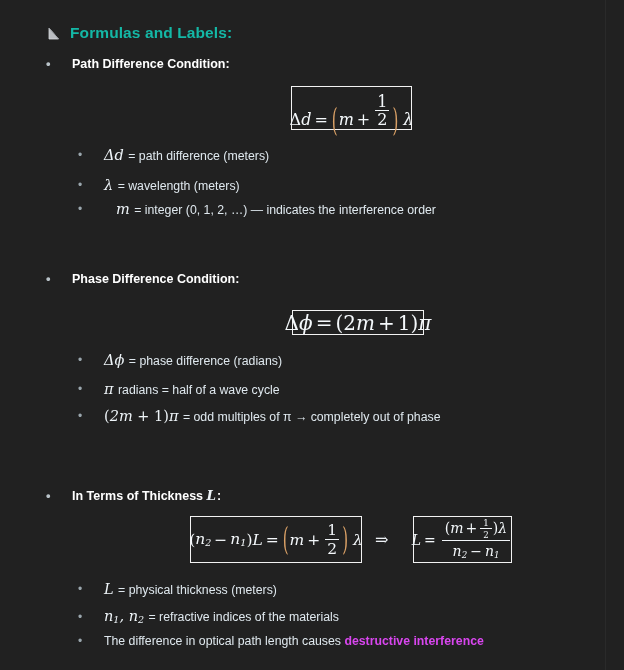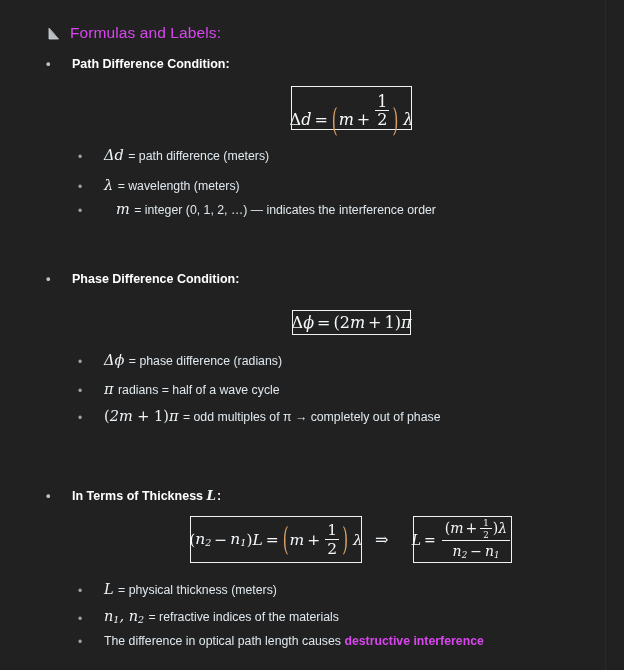--- a/index.html
+++ b/index.html
@@ -41,22 +41,22 @@
 
   
   .heading {
     position: absolute;
     left: 46px;
     top: 24px;
     display: flex;
     align-items: center;
     gap: 8px;
     font-size: 15.5px;
-    font-weight: normal;
-    color: #d946ef;
+    font-weight: bold;
+    color: #14b8a6;
     letter-spacing: 0.1px;
   }
   .ruler-icon {
     width: 16px;
     height: 16px;
     display: inline-block;
     position: relative;
     top: 1px;
   }
 
@@ -81,21 +81,21 @@
   .l1 .dot::before { content: "\2022"; }
   .l1-label { white-space: nowrap; }
 
   
   .l2 {
     position: absolute;
     left: 78px;
     font-size: 12.3px;
     color: #dfe8ee;
     display: flex;
-    align-items: flex-end;
+    align-items: center;
   }
   .l2 .dot {
     display: inline-block;
     width: 26px;
     color: #9aa6ad;
     font-size: 12px;
     line-height: 1;
   }
   .l2 .dot::before { content: "\2022"; }
   .l2-text { white-space: nowrap; }
@@ -192,21 +192,21 @@
   }
 
   
   #row-path        { top: 57px; }
   #box-path        { left: 291px; top: 86px; width: 121px; height: 44px; font-size: 16px; align-items: flex-end; }
   #sub-path-1      { top: 147px; }
   #sub-path-2      { top: 177px; }
   #sub-path-3      { top: 201px; gap: 12px; }
 
   #row-phase       { top: 272px; }
-  #box-phase       { left: 292px; top: 310px; width: 119px; height: 25px; font-size: 16px; }
+  #box-phase       { left: 292px; top: 310px; width: 132px; height: 25px; font-size: 20px; }
   #sub-phase-1     { top: 352px; }
   #sub-phase-2     { top: 381px; }
   #sub-phase-3     { top: 408px; }
 
   #row-thick       { top: 487px; }
   #box-thick-a     { left: 190px; top: 516px; width: 172px; height: 47px; font-size: 15.5px; }
   #arrow           { left: 375px; top: 530px; }
   #box-thick-b     { left: 413px; top: 516px; width: 99px; height: 47px; font-size: 14px; }
   #sub-thick-1     { top: 581px; }
   #sub-thick-2     { top: 608px; }

